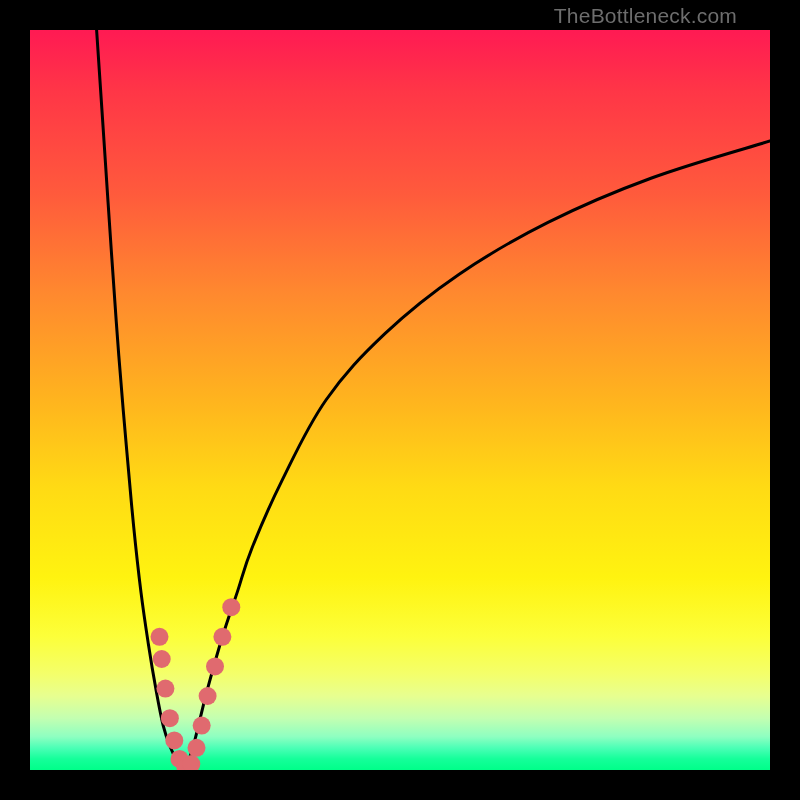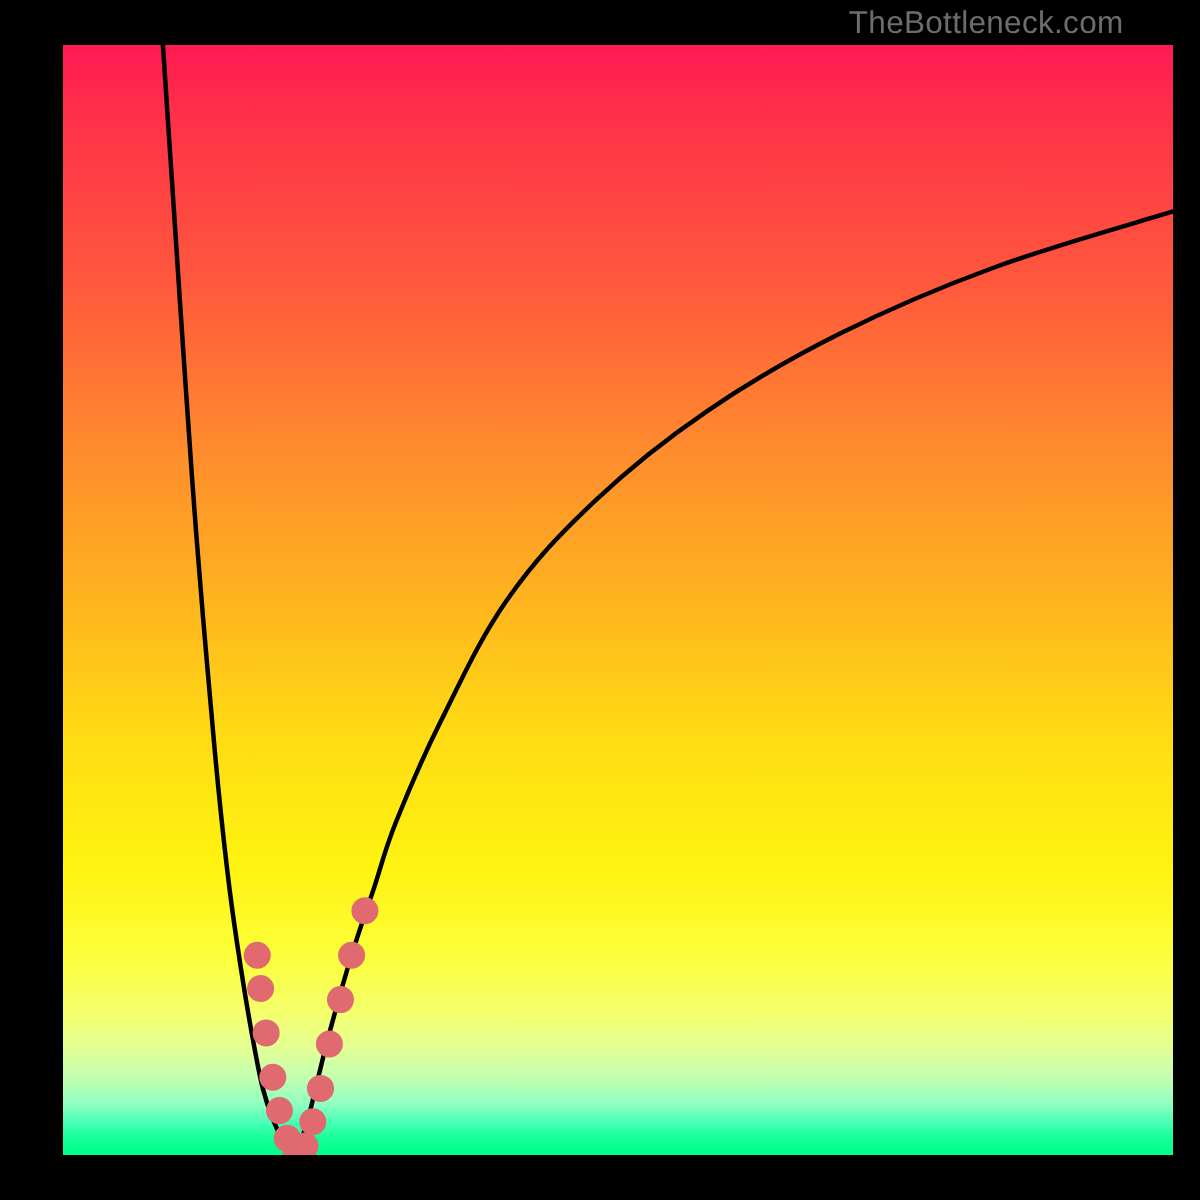--- a/index.html
+++ b/index.html
@@ -6,21 +6,21 @@
     margin: 0;
     padding: 0;
     width: 800px;
     height: 800px;
     overflow: hidden;
     background: #000;
     font-family: Arial, Helvetica, sans-serif;
   }
   .frame {
     position: absolute;
-    left: 12px;
+    left: 0;
     top: 0;
     width: 751px;
     height: 800px;
     background: #000;
   }
   .plot {
     position: absolute;
     left: 30px;
     top: 30px;
     width: 740px;

